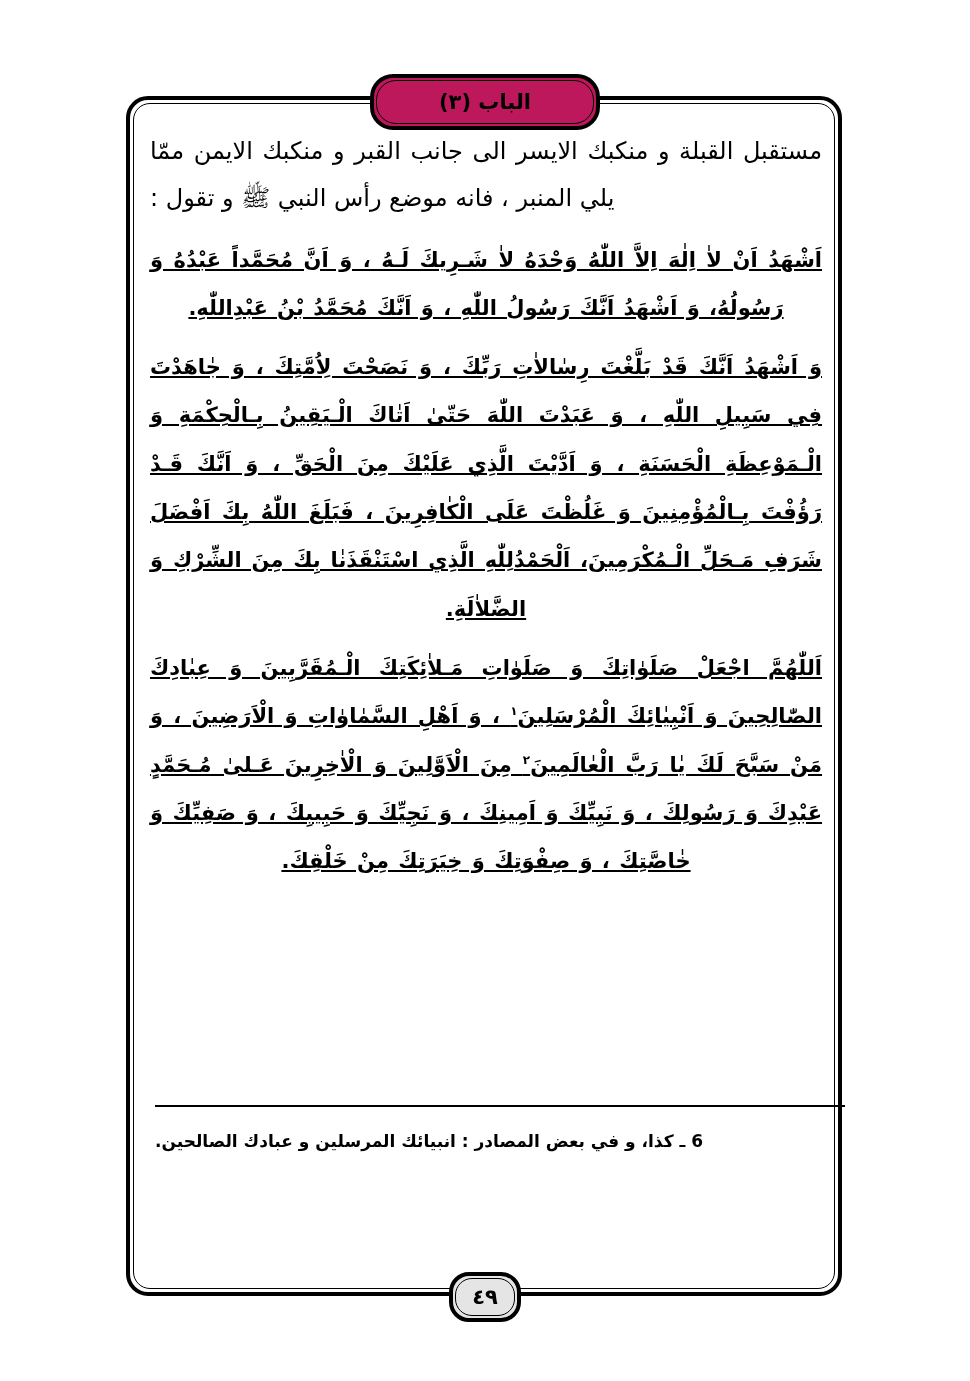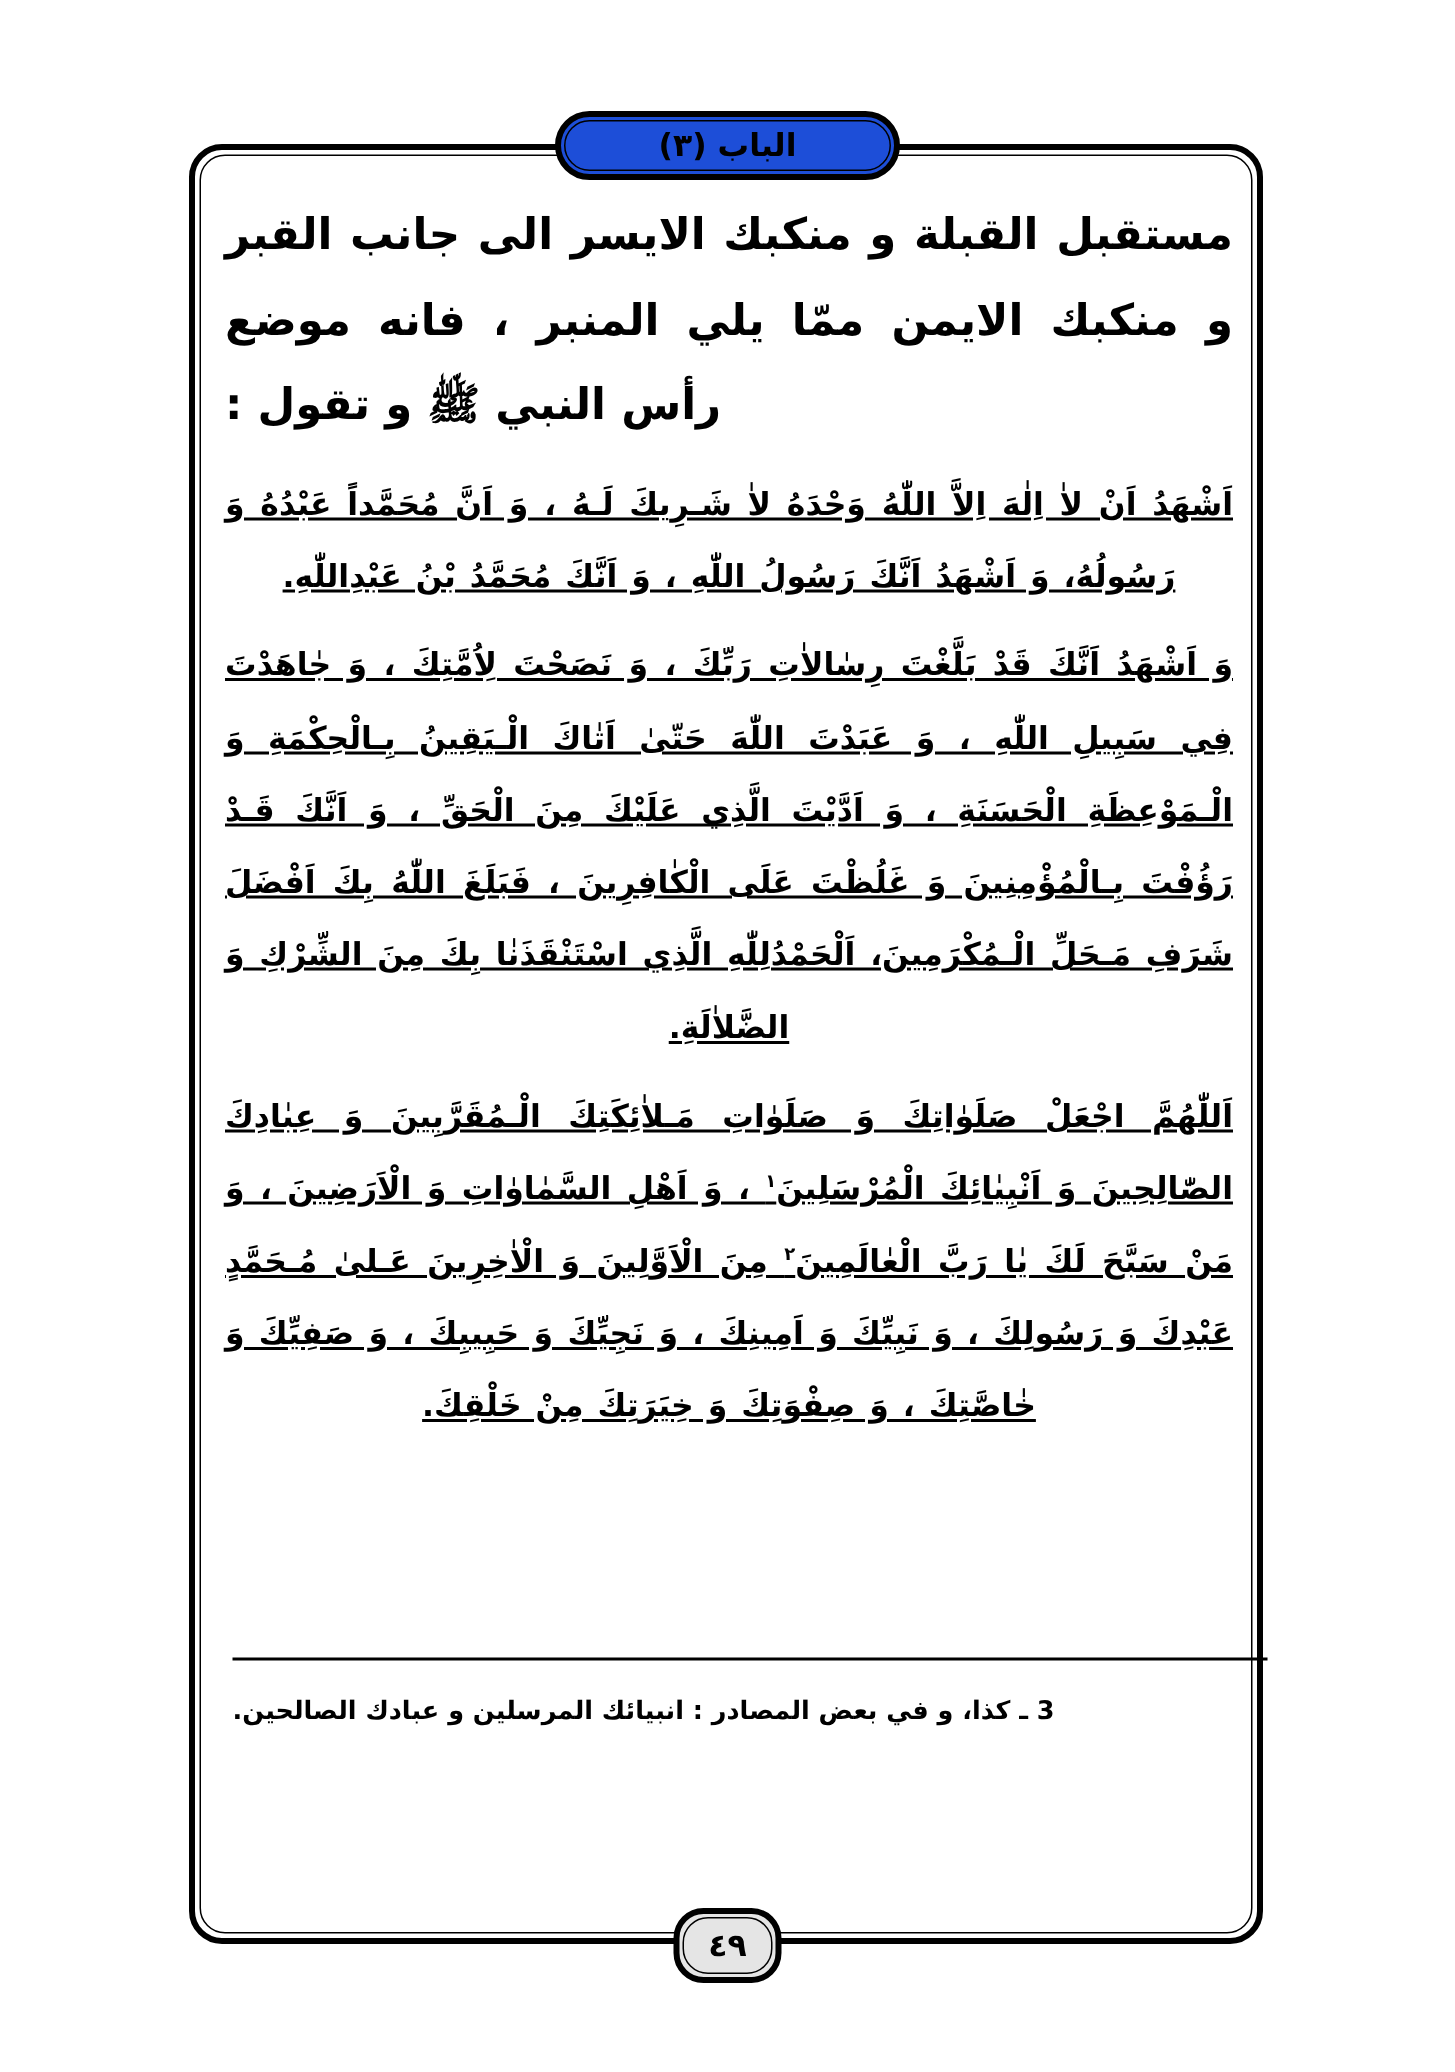--- a/index.html
+++ b/index.html
@@ -41,24 +41,24 @@
     pointer-events: none;
   }
 
   
   .header-cartouche {
     position: absolute;
     left: 50%;
     transform: translateX(-50%);
     top: 74px;
     width: 230px;
-    height: 46px;
+    height: 56px;
     border: 4px solid #000;
     border-radius: 23px;
-    background: #1d4ed8;
+    background: #be185d;
     z-index: 5;
     box-sizing: border-box;
   }
   .header-cartouche .inner-ring {
     position: absolute;
     left: 2px; top: 2px; right: 2px; bottom: 2px;
     border: 1.5px solid #000;
     border-radius: 20px;
     box-sizing: border-box;
   }
@@ -118,23 +118,23 @@
   .para {
     direction: rtl;
     text-align: justify;
     text-align-last: center;
     margin: 0 0 13px 0;
     font-family: "DejaVu Sans", "Liberation Sans", sans-serif;
   }
 
   
   .para-intro {
-    font-size: 29px;
+    font-size: 24px;
     line-height: 1.95;
-    font-weight: 700;
+    font-weight: 400;
     text-align: justify;
     text-align-last: left;
     margin-bottom: 14px;
   }
 
   
   .para-vocal {
     font-size: 21px;
     line-height: 2.30;
     font-weight: 700;
@@ -196,19 +196,19 @@
 
   <p class="para para-vocal">وَ اَشْهَدُ اَنَّكَ قَدْ بَلَّغْتَ رِسٰالاٰتِ رَبِّكَ ، وَ نَصَحْتَ لِاُمَّتِكَ ، وَ جٰاهَدْتَ فِي سَبِيلِ اللّٰهِ ، وَ عَبَدْتَ اللّٰهَ حَتّىٰ اَتٰاكَ الْـيَقِينُ بِـالْحِكْمَةِ وَ الْـمَوْعِظَةِ الْحَسَنَةِ ، وَ اَدَّيْتَ الَّذِي عَلَيْكَ مِنَ الْحَقِّ ، وَ اَنَّكَ قَـدْ رَؤُفْتَ بِـالْمُؤْمِنِينَ وَ غَلُظْتَ عَلَى الْكٰافِرِينَ ، فَبَلَغَ اللّٰهُ بِكَ اَفْضَلَ شَرَفِ مَـحَلِّ الْـمُكْرَمِينَ، اَلْحَمْدُلِلّٰهِ الَّذِي اسْتَنْقَذَنٰا بِكَ مِنَ الشِّرْكِ وَ الضَّلاٰلَةِ.</p>
 
   <p class="para para-vocal"><span>اَللّٰهُمَّ اجْعَلْ صَلَوٰاتِكَ وَ صَلَوٰاتِ مَـلاٰئِكَتِكَ الْـمُقَرَّبِينَ  وَ عِبٰادِكَ الصّٰالِحِينَ وَ اَنْبِيٰائِكَ الْمُرْسَلِينَ</span><span class="fn-ref">١</span><span> ، وَ اَهْلِ السَّمٰاوٰاتِ وَ الْاَرَضِينَ ، وَ مَنْ سَبَّحَ لَكَ يٰا رَبَّ الْعٰالَمِينَ</span><span class="fn-ref">٢</span><span> مِنَ الْاَوَّلِينَ وَ الْاٰخِرِينَ عَـلىٰ مُـحَمَّدٍ عَبْدِكَ وَ رَسُولِكَ ، وَ نَبِيِّكَ وَ اَمِينِكَ ، وَ نَجِيِّكَ وَ حَبِيبِكَ ، وَ صَفِيِّكَ وَ خٰاصَّتِكَ ، وَ صِفْوَتِكَ وَ خِيَرَتِكَ مِنْ خَلْقِكَ.</span></p>
 
 
 </div>
 
 <div class="footnote-area">
   <div class="footnote-rule"></div>
-  <div class="footnote-line">3 ـ كذا، و في بعض المصادر : انبيائك المرسلين و عبادك الصالحين.</div>
+  <div class="footnote-line">6 ـ كذا، و في بعض المصادر : انبيائك المرسلين و عبادك الصالحين.</div>
 </div>
 
 <div class="page-number-cartouche">
   <div class="inner-ring"></div>
   <div class="page-number">٤٩</div>
 </div>
 
 </body></html>

